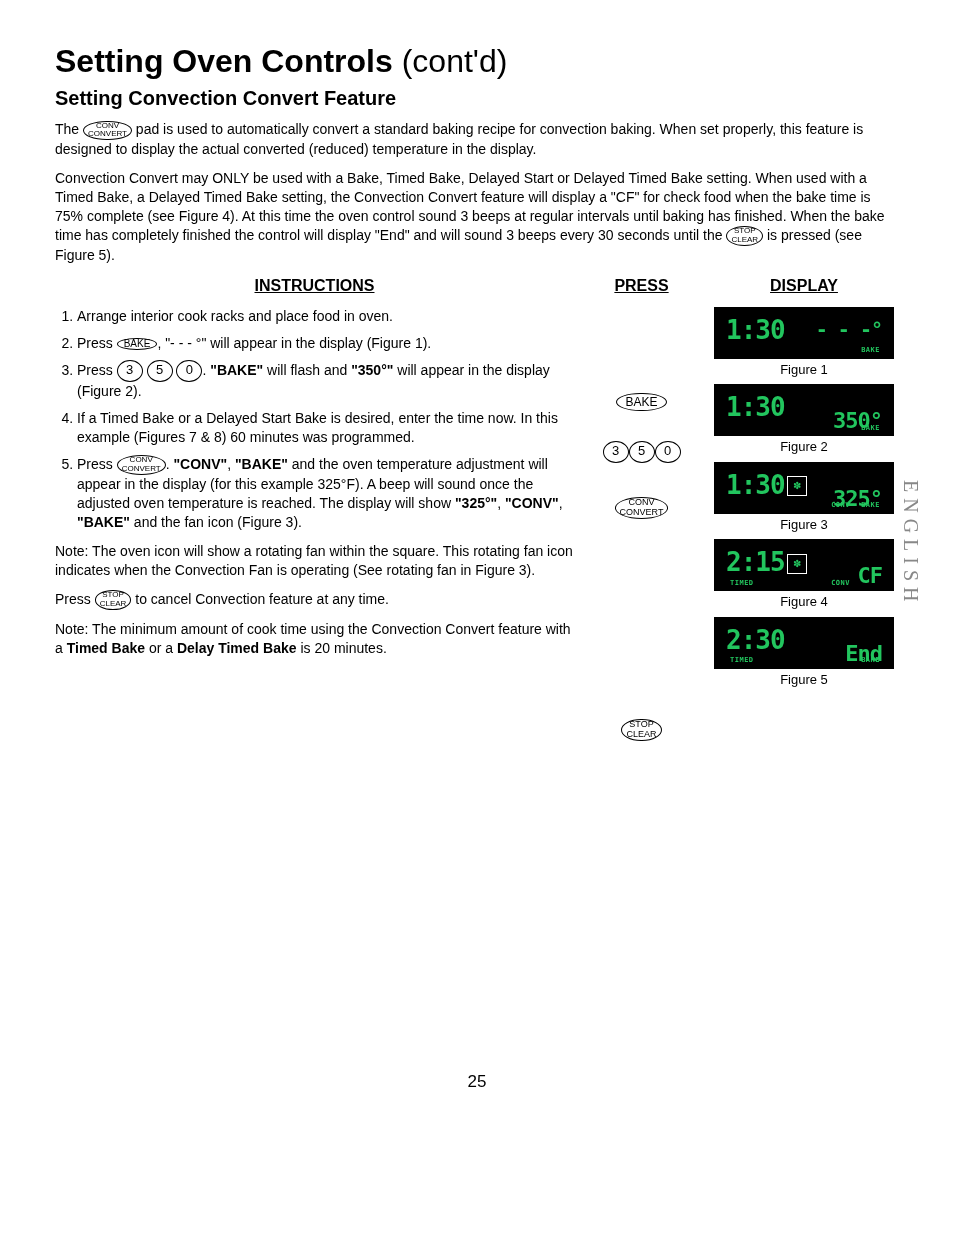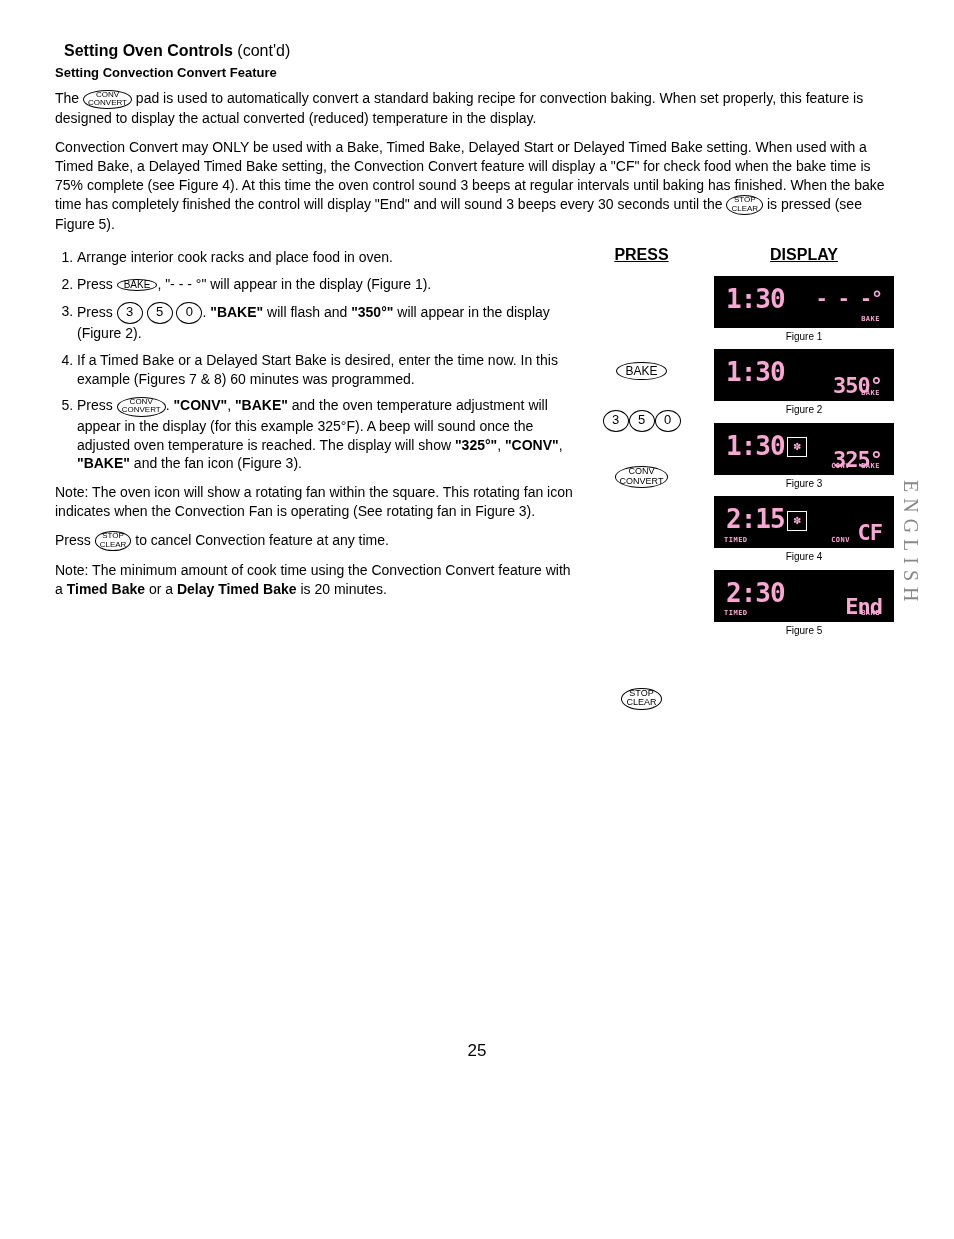--- a/index.html
+++ b/index.html
@@ -5,29 +5,29 @@
   body {
     font-family: Arial, Helvetica, sans-serif;
     font-size: 14px;
     color: #000;
     margin: 0;
     padding: 40px 55px;
     width: 844px;
     line-height: 1.35;
   }
   h1 {
-    font-size: 16px;
-    font-weight: bold;
-    margin: 0 0 2px 9px;
+    font-size: 32px;
+    font-weight: bold;
+    margin: 0 0 2px 0;
   }
   h1 .light {
     font-weight: normal;
   }
   h2 {
-    font-size: 13px;
+    font-size: 20px;
     font-weight: bold;
     margin: 0 0 8px 0;
   }
   p {
     margin: 0 0 10px 0;
   }
   .inline-pad {
     display: inline-block;
     border: 1.5px solid #000;
     border-radius: 50%;
@@ -93,21 +93,21 @@
   .press-group {
     margin-top: 10px;
     margin-bottom: 30px;
   }
   .press-bake { margin-top: 95px; }
   .press-350 { margin-top: 18px; }
   .press-conv { margin-top: 34px; }
   .press-stop { margin-top: 200px; }
   .display-box {
     background: #000;
-    color: #f9a8d4;
+    color: #22c55e;
     width: 180px;
     height: 52px;
     margin: 6px auto 2px auto;
     position: relative;
     font-family: monospace;
     font-weight: bold;
   }
   .display-time {
     position: absolute;
     left: 12px;
@@ -123,33 +123,33 @@
     letter-spacing: -1px;
   }
   .display-label {
     position: absolute;
     font-size: 7px;
     letter-spacing: 0.5px;
     bottom: 3px;
   }
   .lbl-bake { right: 14px; }
   .lbl-conv { right: 44px; }
-  .lbl-timed { left: 10px; }
+  .lbl-timed { left: 16px; }
   .fan-icon {
     display:inline-block;
     width:18px;height:18px;
     border:1px solid #fff;
     font-size:12px;
     line-height:17px;
     text-align:center;
     vertical-align:middle;
     margin: 0 2px;
   }
   .fig-caption {
-    font-size: 10px;
+    font-size: 13px;
     margin-bottom: 6px;
   }
   .english-side {
     writing-mode: vertical-rl;
     position: absolute;
     right: 30px;
     top: 480px;
     font-size: 20px;
     letter-spacing: 6px;
     color: #888;
@@ -173,20 +173,21 @@
 <p>
   <span>The </span><span class="inline-pad two-line"><span>CONV</span><br><span>CONVERT</span></span><span> pad is used to automatically convert a standard baking recipe for convection baking. When set properly, this feature is designed to display the actual converted (reduced) temperature in the display.</span>
 </p>
 
 <p>
   <span>Convection Convert may ONLY be used with a Bake, Timed Bake, Delayed Start or Delayed Timed Bake setting. When used with a Timed Bake, a Delayed Timed Bake setting, the Convection Convert feature will display a "CF" for check food when the bake time is 75% complete (see Figure 4). At this time the oven control sound 3 beeps at regular intervals until baking has finished. When the bake time has completely finished the control will display "End" and will sound 3 beeps every 30 seconds until the </span><span class="inline-pad two-line"><span>STOP</span><br><span>CLEAR</span></span><span> is pressed (see Figure 5).</span>
 </p>
 
 <div class="columns">
   <div class="col-instr">
+    <div class="col-head">INSTRUCTIONS</div>
 
     <ol>
       <li>Arrange interior cook racks and place food in oven.</li>
       <li>
         <span>Press </span><span class="inline-pad">BAKE</span><span>, "- - - °" will appear in the display (Figure 1).</span>
       </li>
       <li>
         <span>Press </span><span class="circle-num">3</span>
         <span class="circle-num">5</span>
         <span class="circle-num">0</span><span>. </span><b>"BAKE"</b><span> will flash and </span><b>"350°"</b><span> will appear in the display (Figure 2).</span>

